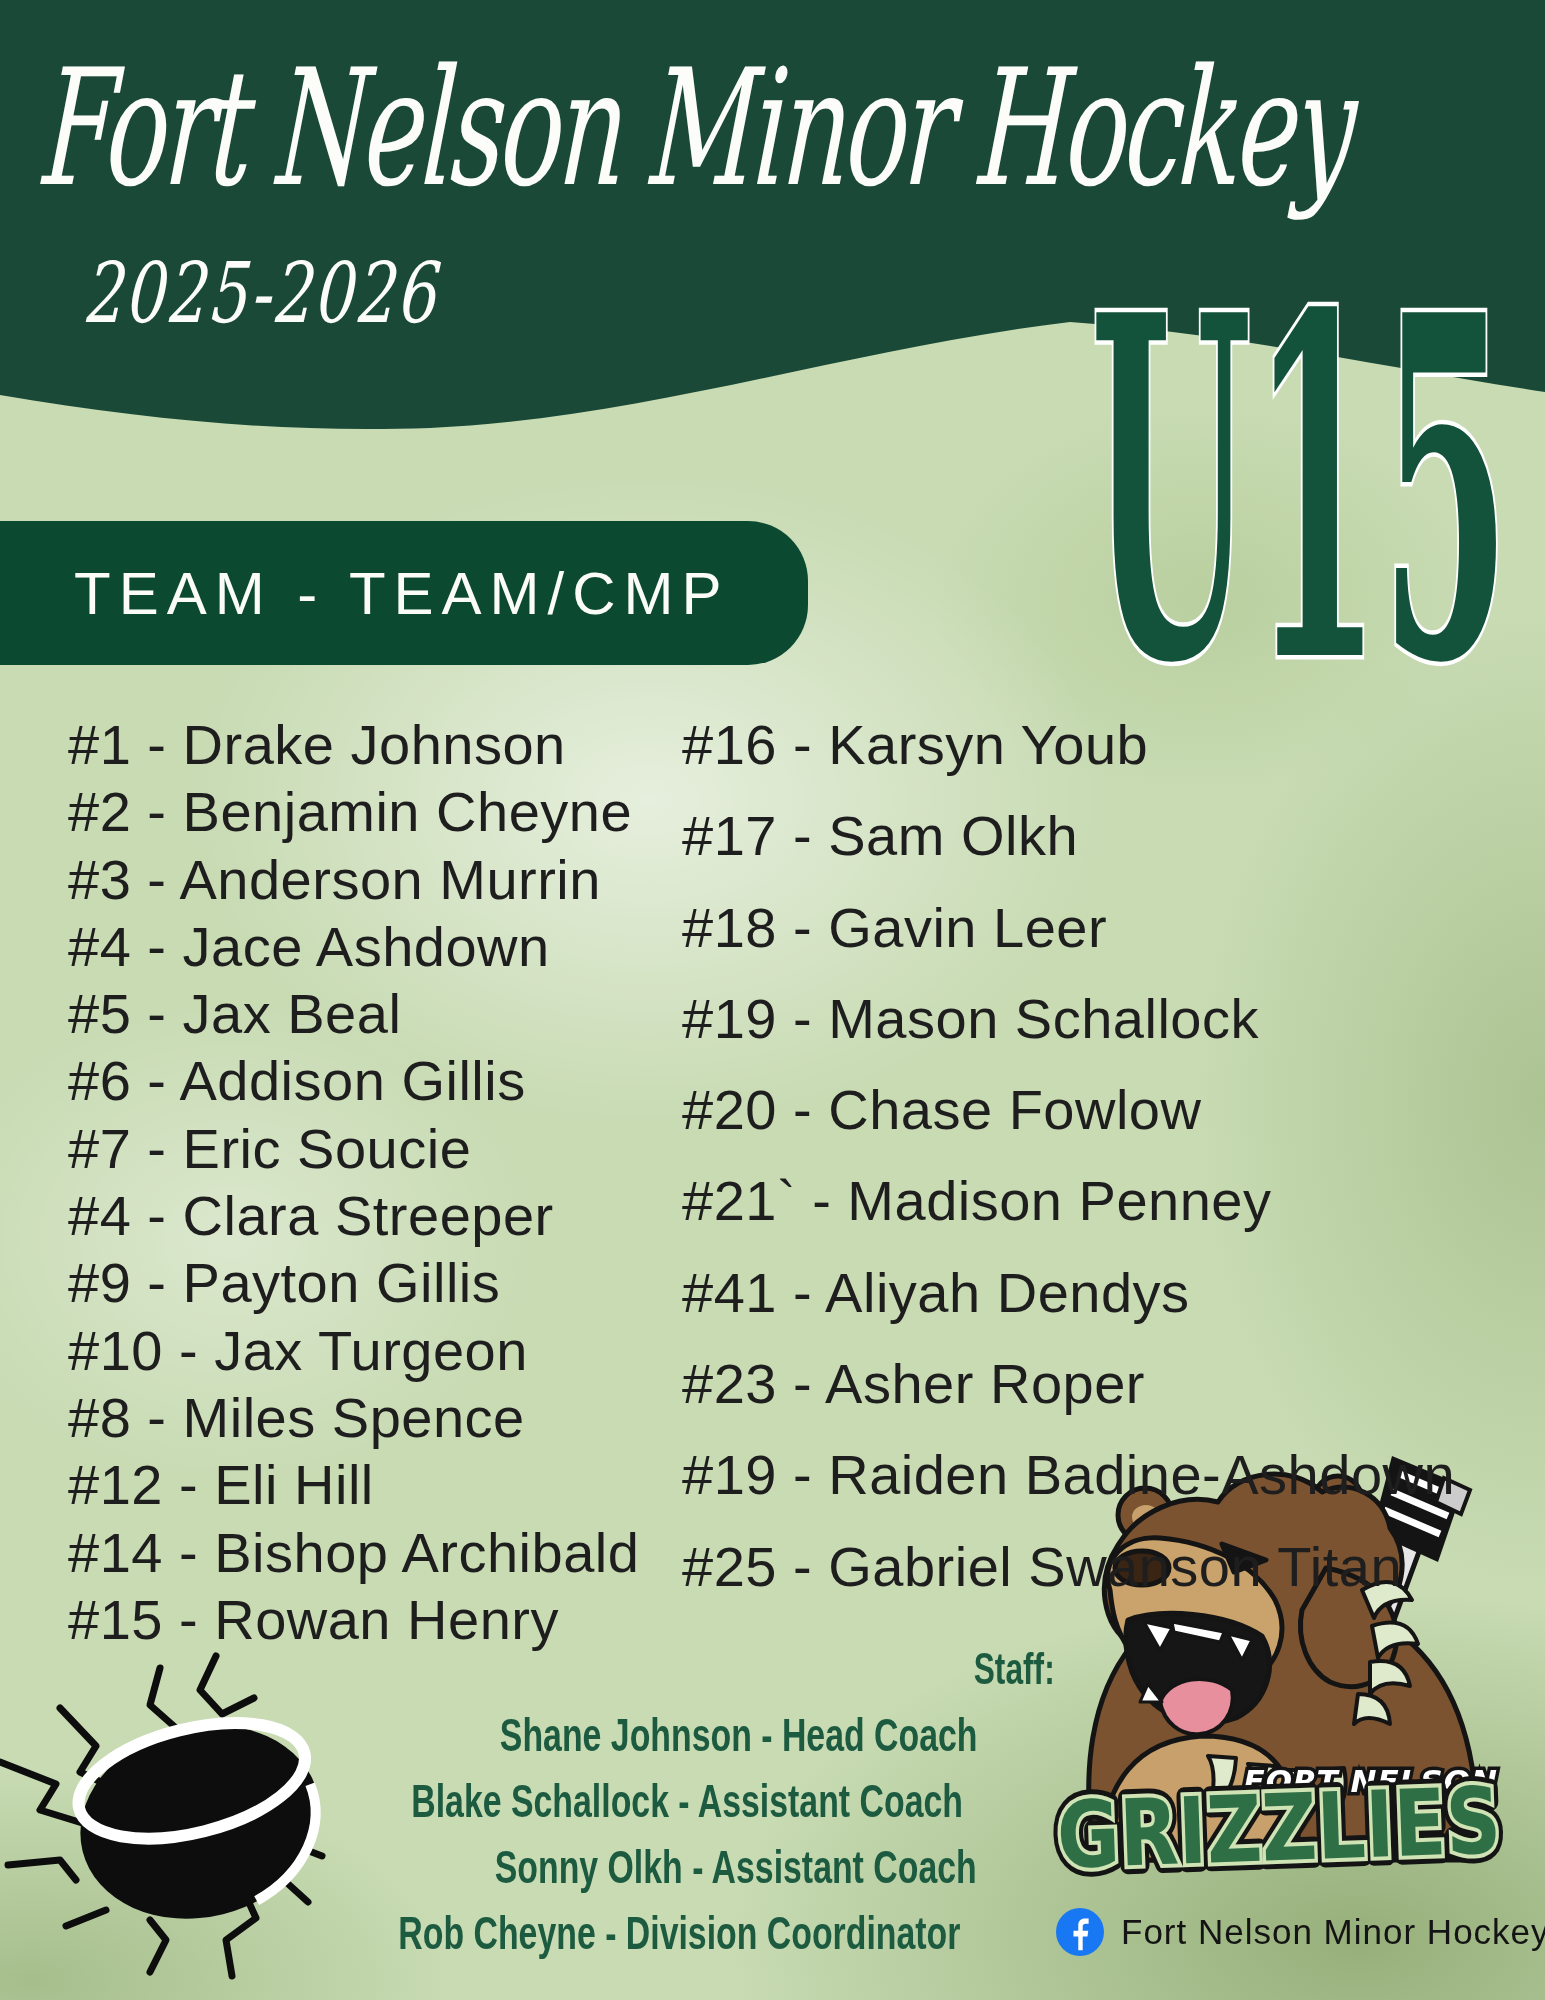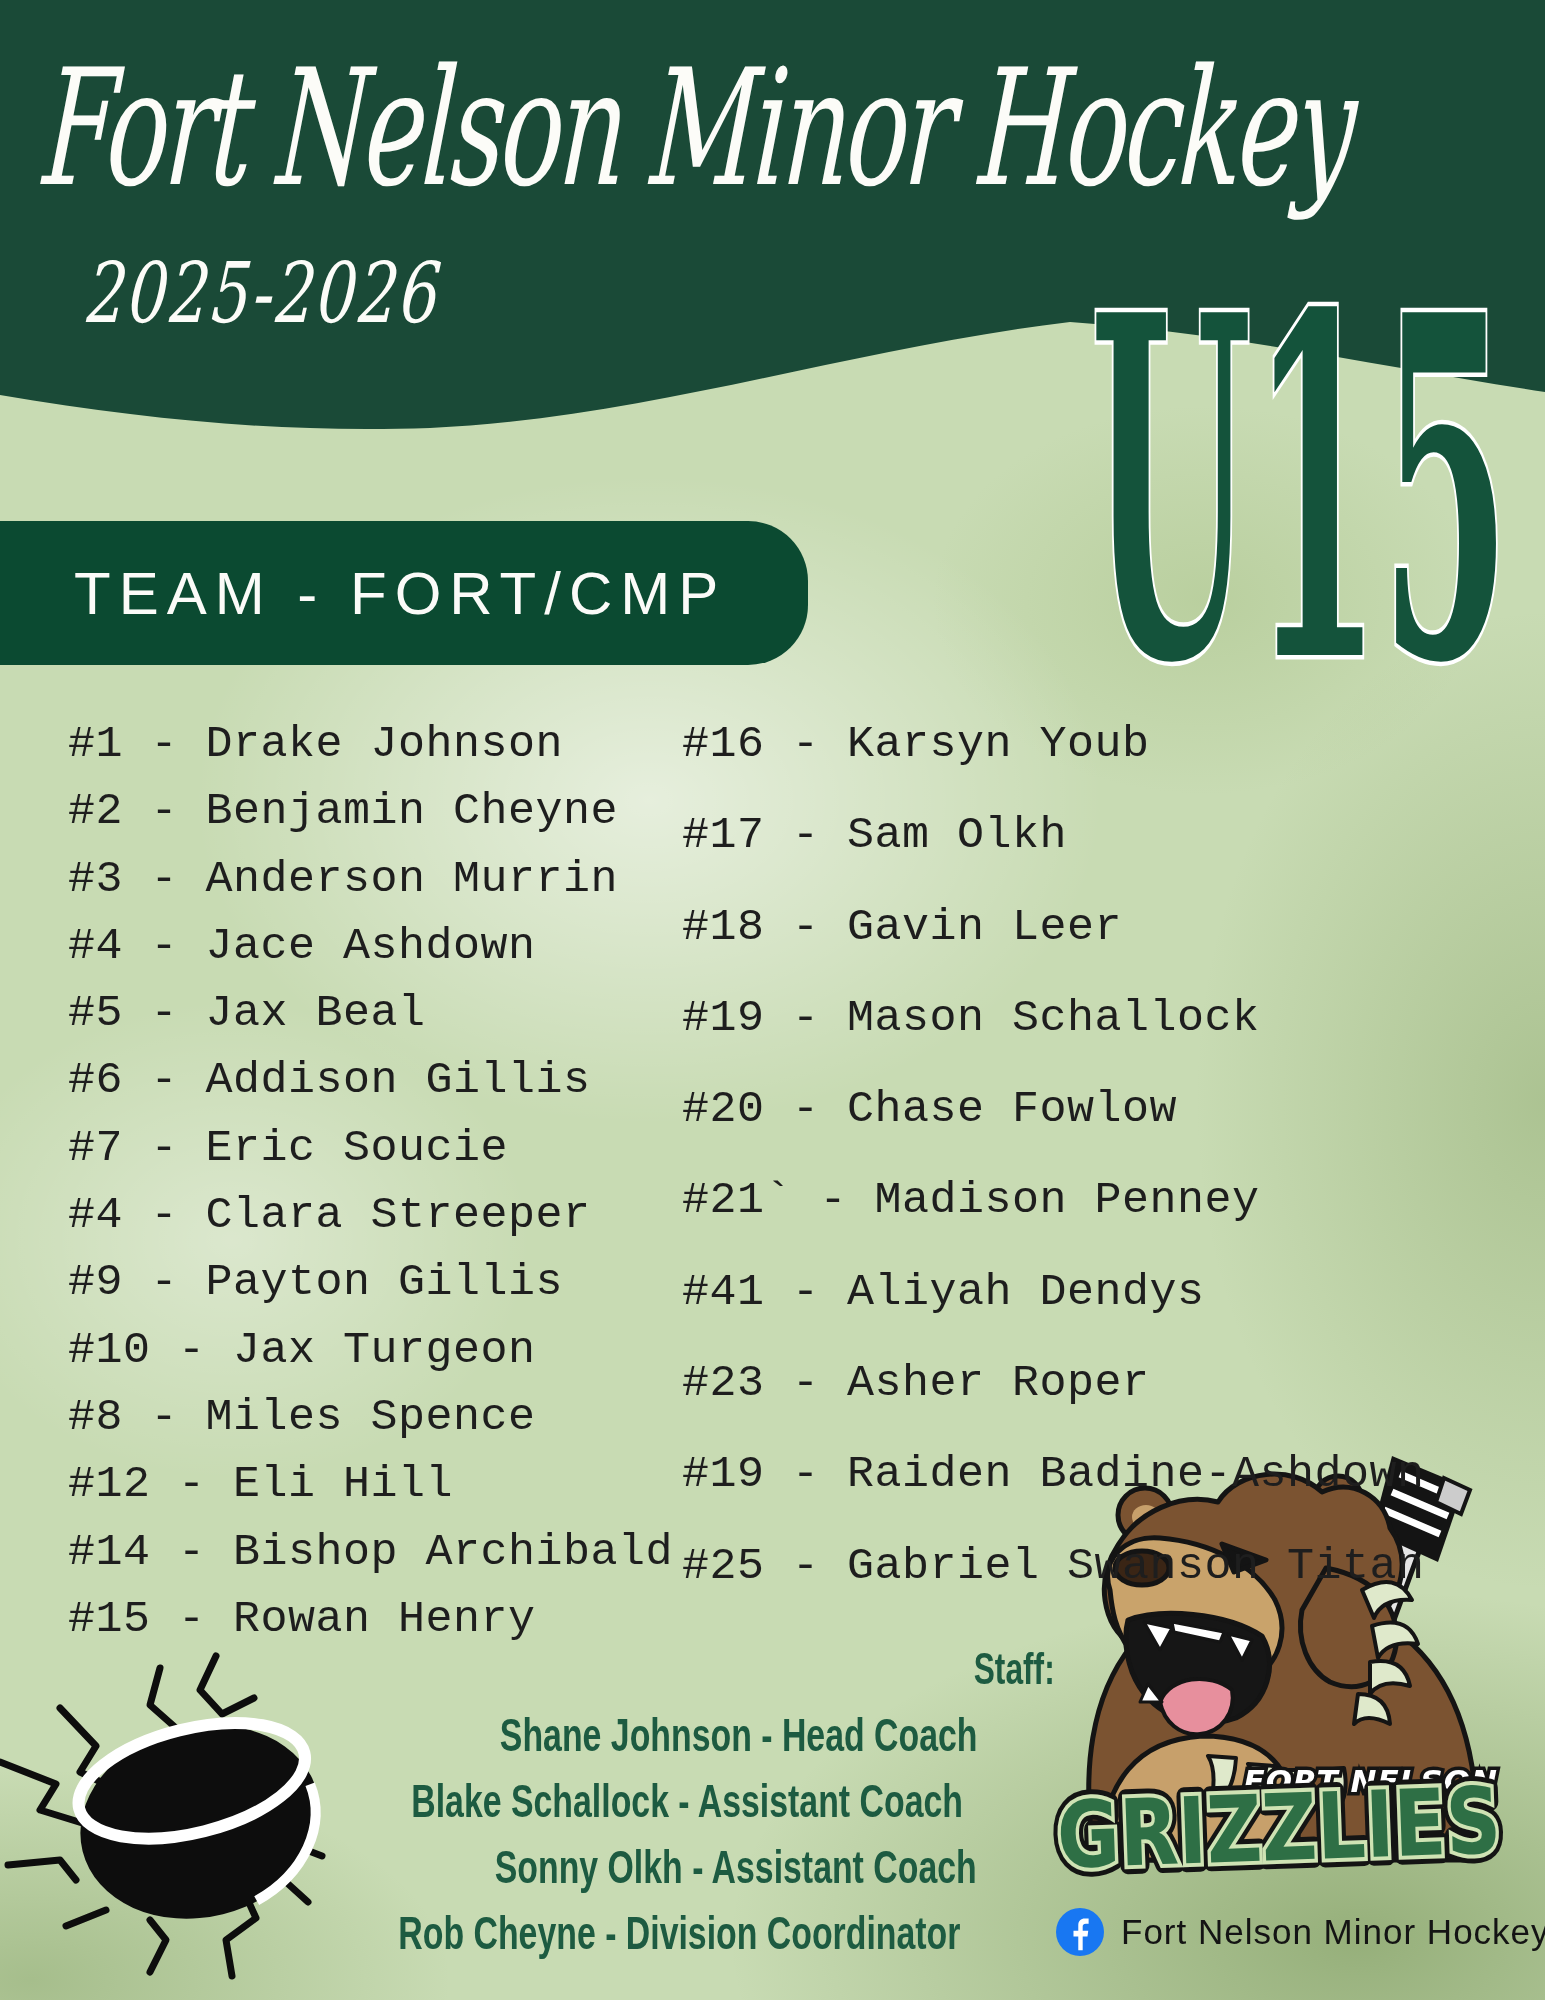--- a/index.html
+++ b/index.html
@@ -41,22 +41,22 @@
     background:#0b4a31;border-radius:0 60px 60px 0;
     display:flex;align-items:center;
   }
   #team-banner span{
     padding-left:74px;color:#fbfbf8;font-size:60px;font-weight:400;
     letter-spacing:8px;white-space:nowrap;
   }
   
   .roster-col{z-index:3;display:flex;flex-direction:column;color:#1e1e1e;}
   .roster-col span{
-    display:block;height:67.3px;line-height:67.3px;font-size:45px;
-    letter-spacing:.5px;white-space:nowrap;font-family:Liberation Mono, monospace;
+    display:block;height:67.3px;line-height:67.3px;font-size:56px;
+    letter-spacing:.5px;white-space:nowrap;
   }
   #roster-left{left:68px;top:711px;}
   #roster-right{left:682px;top:711px;gap:24px;}
   
   #staff{left:170px;top:1636px;width:900px;z-index:3;text-align:right;color:#1d5b41;}
   #staff .line{display:block;height:66px;line-height:66px;white-space:nowrap;}
   #staff .line > span{
     display:inline-block;transform:scaleX(.72);transform-origin:center;
     font-weight:700;font-size:47px;letter-spacing:0;
   }
@@ -84,21 +84,21 @@
   </svg>
 
   <div class="abs" id="script-title">Fort Nelson Minor Hockey</div>
   <div class="abs" id="season">2025-2026</div>
 
   <svg class="abs" id="u15-svg" width="480" height="440" viewBox="0 0 480 440">
     <text x="240" y="415" text-anchor="middle" textLength="420" lengthAdjust="spacingAndGlyphs">U15</text>
   </svg>
 
   <div class="abs" id="team-banner">
-    <span>TEAM - FORT/CMP</span>
+    <span>TEAM - TEAM/CMP</span>
   </div>
 
   <div class="abs roster-col" id="roster-left">
     <span>#1 - Drake Johnson</span>
     <span>#2 - Benjamin Cheyne</span>
     <span>#3 - Anderson Murrin</span>
     <span>#4 - Jace Ashdown</span>
     <span>#5 - Jax Beal</span>
     <span>#6 - Addison Gillis</span>
     <span>#7 - Eric Soucie</span>

